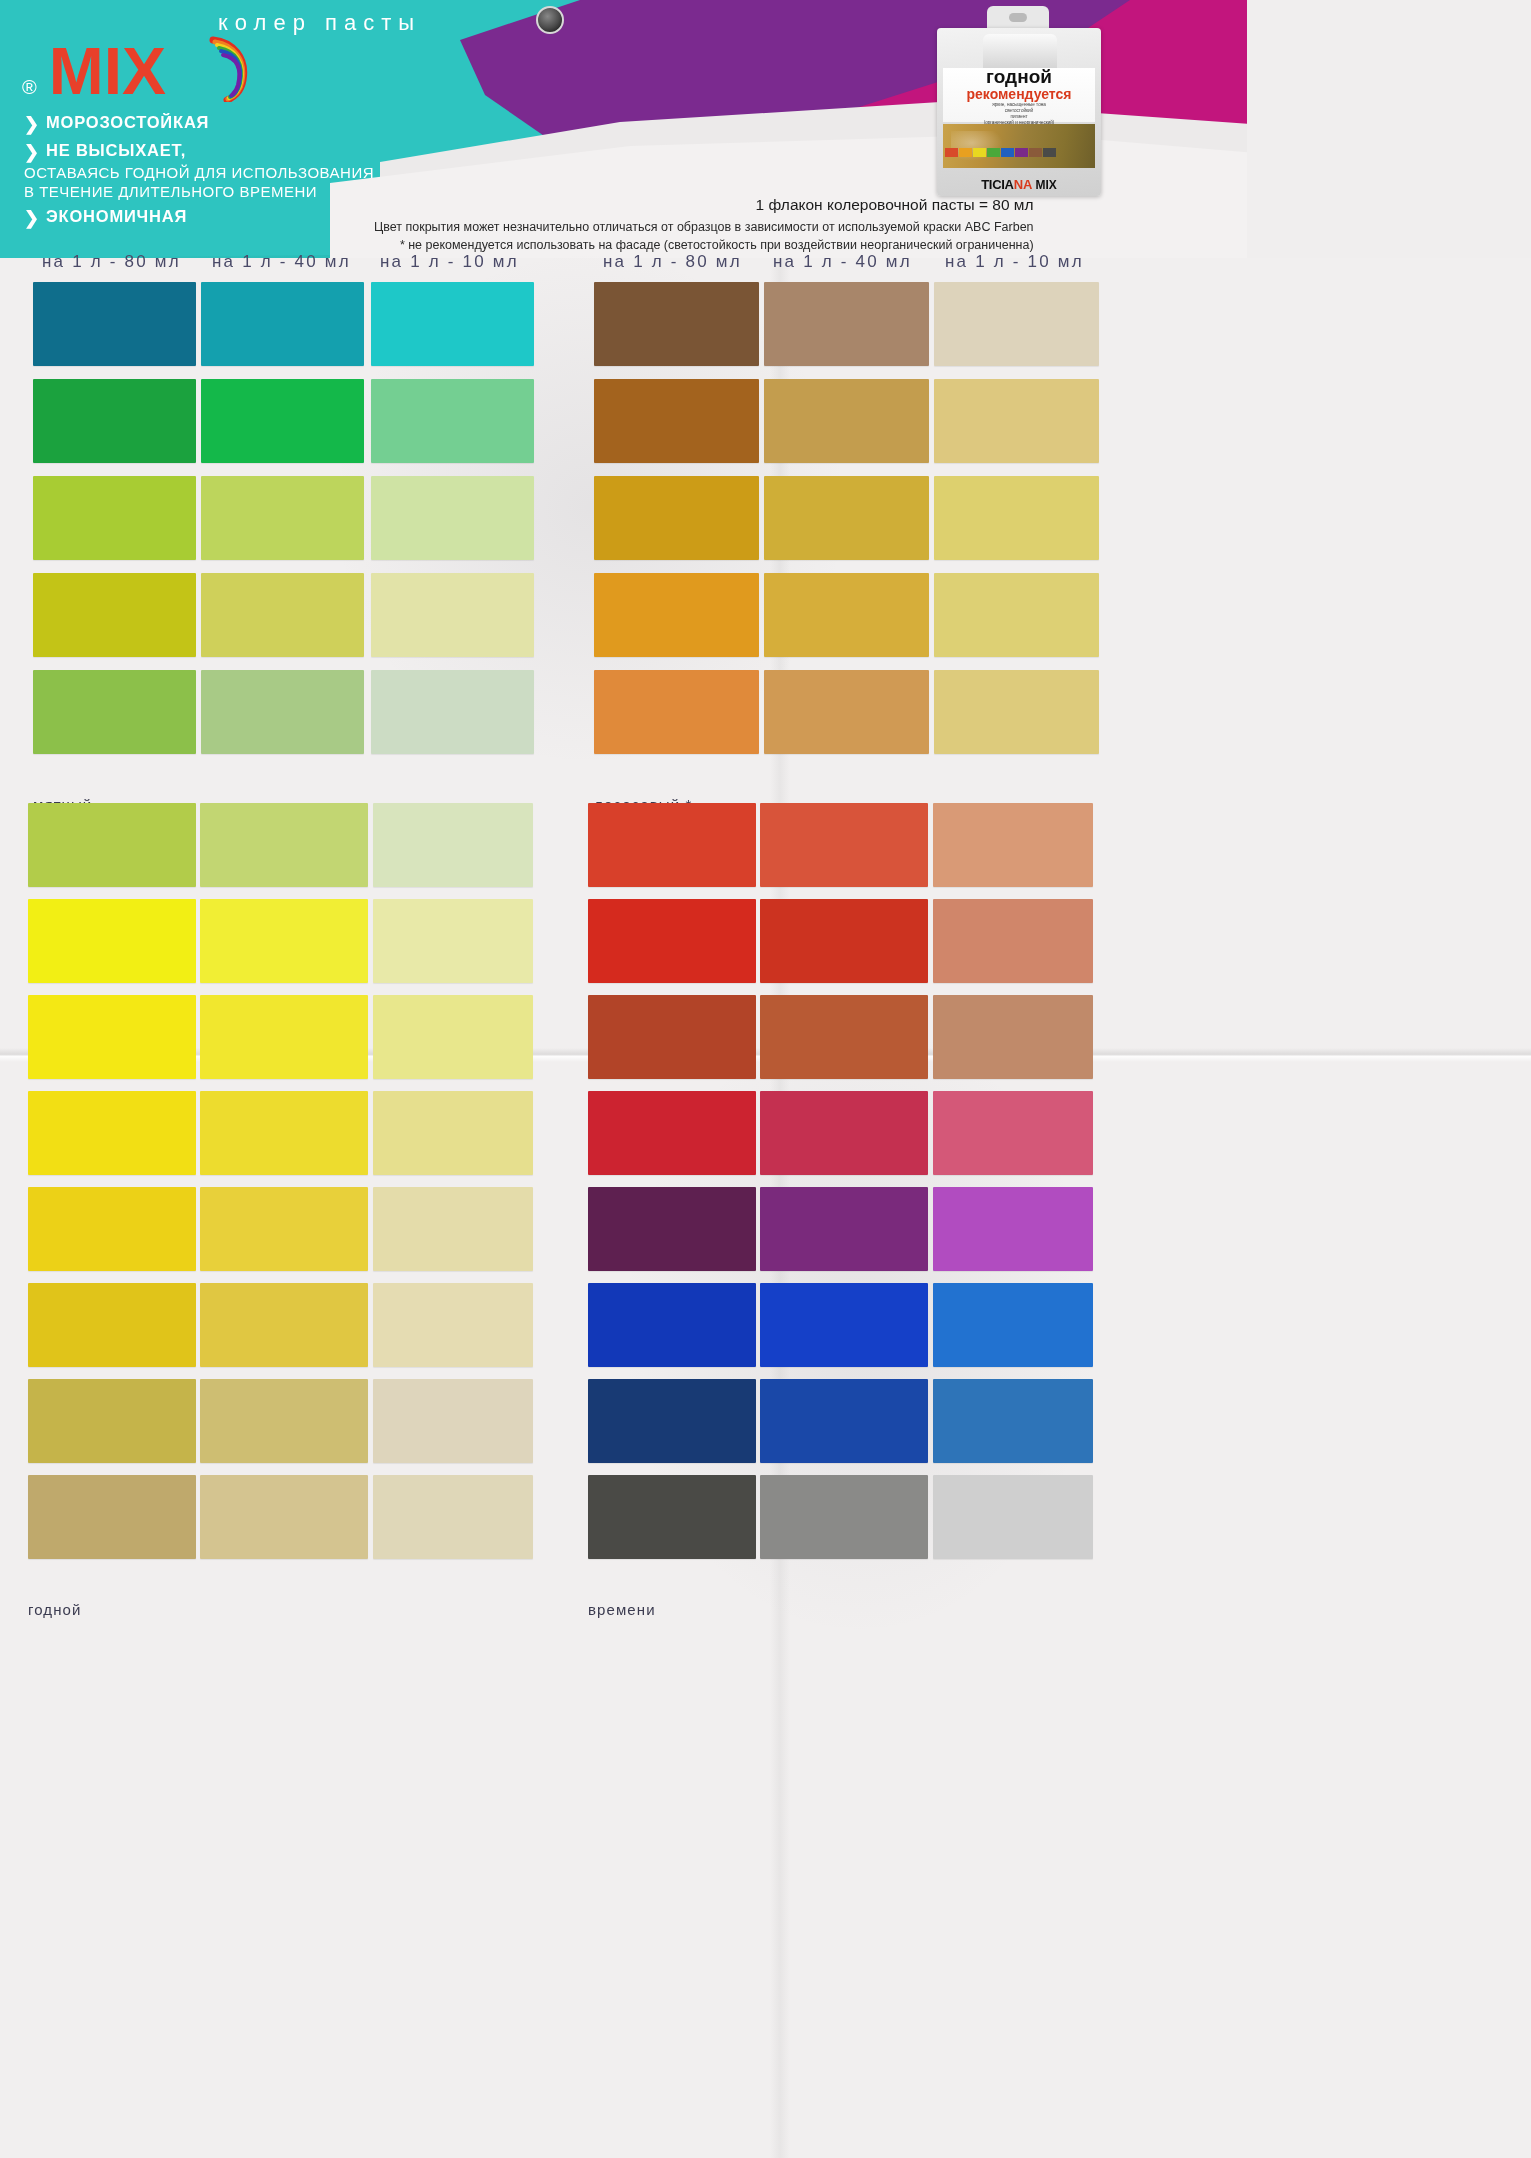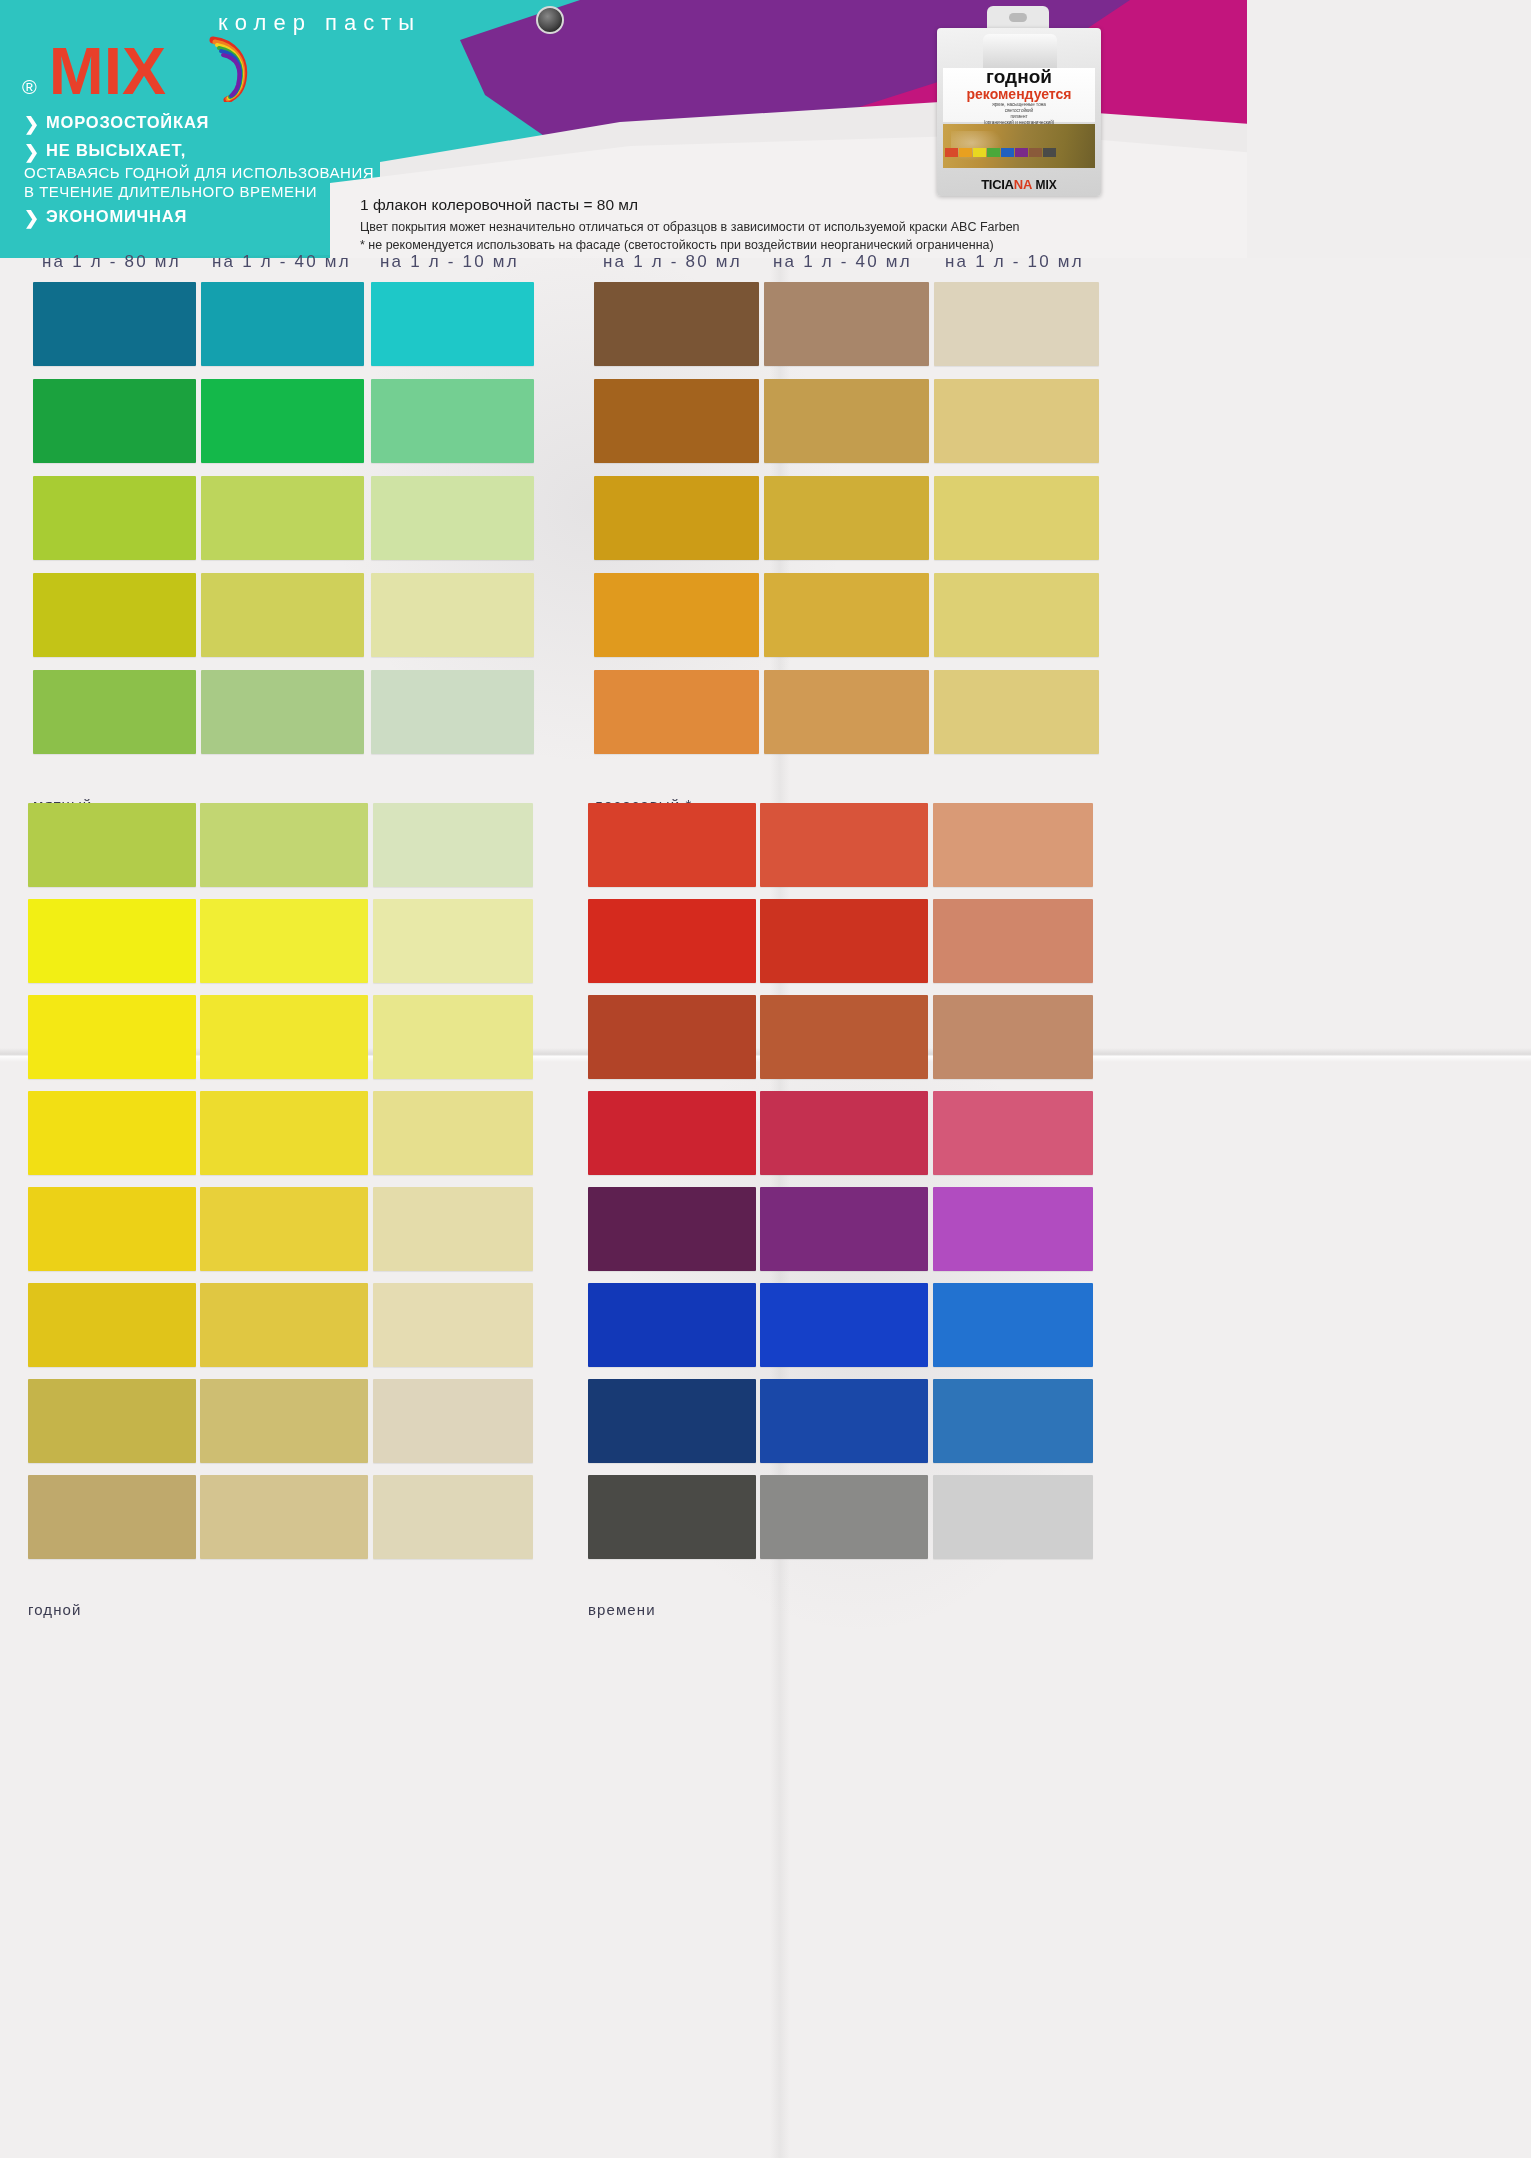--- a/index.html
+++ b/index.html
@@ -98,21 +98,21 @@
   }
   .bullet-line.sub {
     font-weight: 400; text-transform: uppercase; letter-spacing: 0.5px;
     font-size: 15px; margin-top: -5px; margin-bottom: 7px;
   }
   .tick {
     display: inline-block; width: 13px; height: 16px; margin-right: 9px;
     color: #ffffff; font-size: 18px; line-height: 1;
   }
 
-  .disclaimer { position: absolute; top: 196px; left: 360px; z-index: 9; }
+  .disclaimer { position: absolute; top: 196px; left: 374px; z-index: 9; text-align: right; }
   .disc-main {
     font-size: 15.5px; color: #1b1b1b; margin-bottom: 4px; white-space: nowrap;
   }
   .disc-sub {
     font-size: 12.5px; color: #2a2a2a; line-height: 1.45; white-space: nowrap;
   }
 
   
   .product-box {
     position: absolute; top: 6px; left: 935px;

